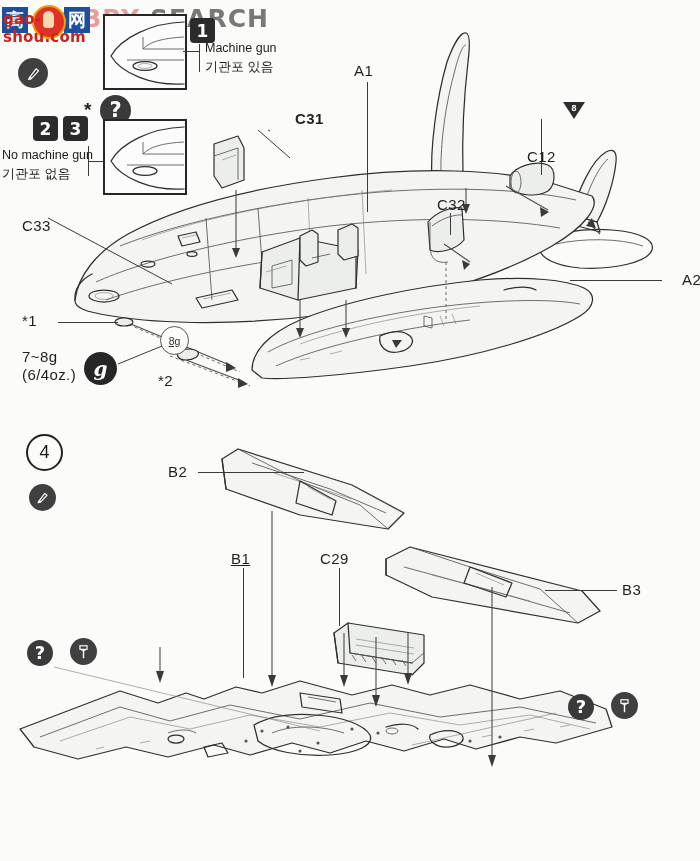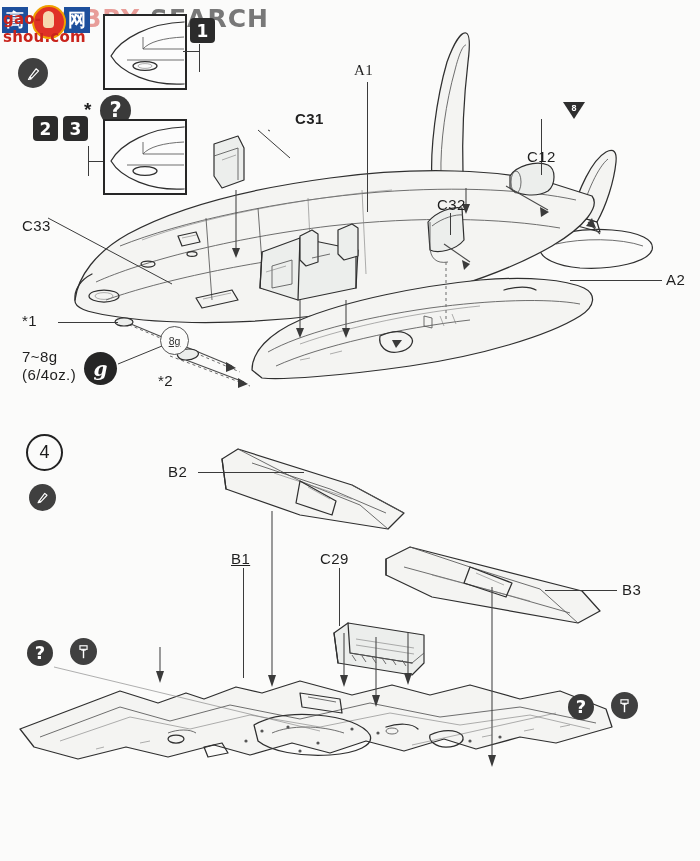--- a/index.html
+++ b/index.html
@@ -141,38 +141,46 @@
       <path class="o" d="M79 6 C46 7 16 22 6 40 C16 57 46 70 79 68"></path>
       <path class="o2" d="M79 21 C58 22 44 26 38 33 L79 33"></path>
       <path class="o2" d="M38 33 L38 21"></path>
       <path class="o2" d="M22 44 L79 44"></path>
       <ellipse class="o" cx="40" cy="50" rx="12" ry="4.4"></ellipse>
       <ellipse class="o3" cx="40" cy="50" rx="7" ry="2.4"></ellipse>
     </svg>
   </div>
   <div class="abs ln ln-h" style="left:183px;top:51px;width:16px;"></div>
   <div class="abs ln ln-v" style="left:199px;top:44px;height:28px;"></div>
+  <div class="abs" style="left:205px;top:41px;">
+    <div class="lbl-sm">Machine gun</div>
+    <div class="lbl-kr" style="margin-top:3px;">기관포 있음</div>
+  </div>
 
   <div class="abs lbl bold" style="left:84px;top:99px;font-size:19px;">*</div>
   <div class="abs qmark" style="left:100px;top:95px;">?</div>
 
   <div class="abs step-dark" style="left:33px;top:116px;">2</div>
   <div class="abs step-dark" style="left:63px;top:116px;">3</div>
 
   <div class="abs opt-box" style="left:103px;top:119px;width:80px;height:72px;">
     <svg width="80" height="72" viewBox="0 0 80 72">
       <path class="o" d="M79 6 C46 7 16 22 6 40 C16 57 46 70 79 68"></path>
       <path class="o2" d="M79 21 C58 22 44 26 38 33 L79 33"></path>
       <path class="o2" d="M38 33 L38 21"></path>
       <path class="o2" d="M22 44 L79 44"></path>
       <ellipse class="o" cx="40" cy="50" rx="12" ry="4.4"></ellipse>
     </svg>
   </div>
   <div class="abs ln ln-h" style="left:88px;top:161px;width:15px;"></div>
   <div class="abs ln ln-v" style="left:88px;top:146px;height:30px;"></div>
+  <div class="abs" style="left:2px;top:148px;text-align:left;">
+    <div class="lbl-sm">No machine gun</div>
+    <div class="lbl-kr" style="margin-top:3px;">기관포 없음</div>
+  </div>
 
   <svg class="art" width="700" height="440" viewBox="0 0 700 440">
 
     <path class="fillpale" d="M432 180 C430 150 436 100 447 62 C455 40 462 32 466 33 C470 34 470 46 468 62 C464 96 462 140 463 174 Z"></path>
     <path class="o2" d="M441 176 C440 142 446 102 455 70 C459 54 463 45 466 45"></path>
     <path class="o" d="M432 180 L466 178 L470 186 L430 188 Z"></path>
 
     <path class="fillpale" d="M572 215 C578 190 592 160 606 152 C614 148 617 152 616 162 C614 182 606 206 597 222 Z"></path>
     <path class="o2" d="M581 214 C587 192 598 167 608 159"></path>
     <path class="o" d="M572 215 L597 222 L600 232 L570 224 Z"></path>
@@ -274,24 +282,24 @@
   <div class="abs lbl" style="left:295px;top:110px;font-weight:bold;">C31</div>
 
   <div class="abs" style="left:46px;top:216px;width:130px;height:72px;">
     <svg width="130" height="72">
         <line x1="2" y1="2" x2="126" y2="68" stroke="#3b3b3b" stroke-width="1"></line>
       </svg>
   </div>
   <div class="abs lbl" style="left:22px;top:217px;">C33</div>
 
   <div class="abs ln ln-v" style="left:367px;top:82px;height:130px;"></div>
-  <div class="abs lbl" style="left:354px;top:62px;font-family:Liberation Serif, serif;">A1</div>
+  <div class="abs lbl" style="left:354px;top:62px;">A1</div>
 
   <div class="abs ln ln-h" style="left:570px;top:280px;width:92px;"></div>
-  <div class="abs lbl" style="left:666px;top:271px;">A2</div>
+  <div class="abs lbl" style="left:682px;top:271px;">A2</div>
 
   <div class="abs ln ln-v" style="left:450px;top:213px;height:22px;"></div>
   <div class="abs lbl" style="left:437px;top:196px;">C32</div>
 
   <div class="abs ln ln-v" style="left:541px;top:119px;height:56px;"></div>
   <div class="abs lbl" style="left:527px;top:100px;margin-top:48px;">C12</div>
   <div class="abs tri-badge" style="left:563px;top:102px;">
     <span>8</span>
   </div>
 

